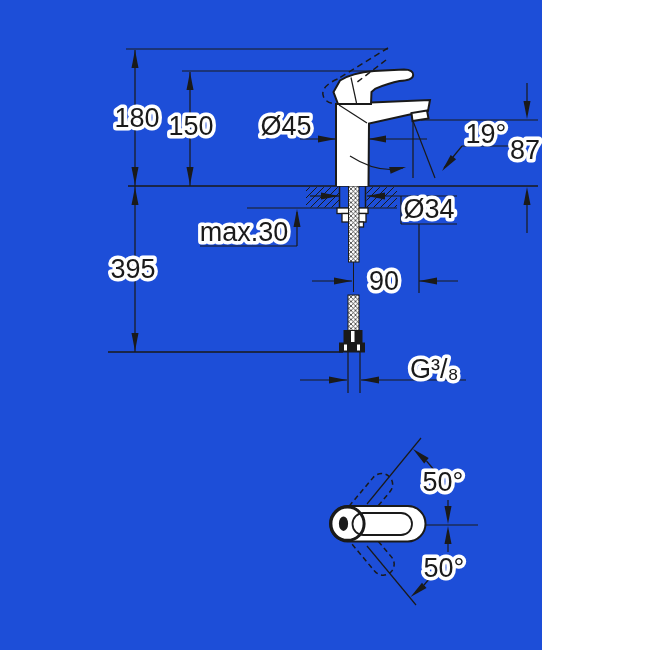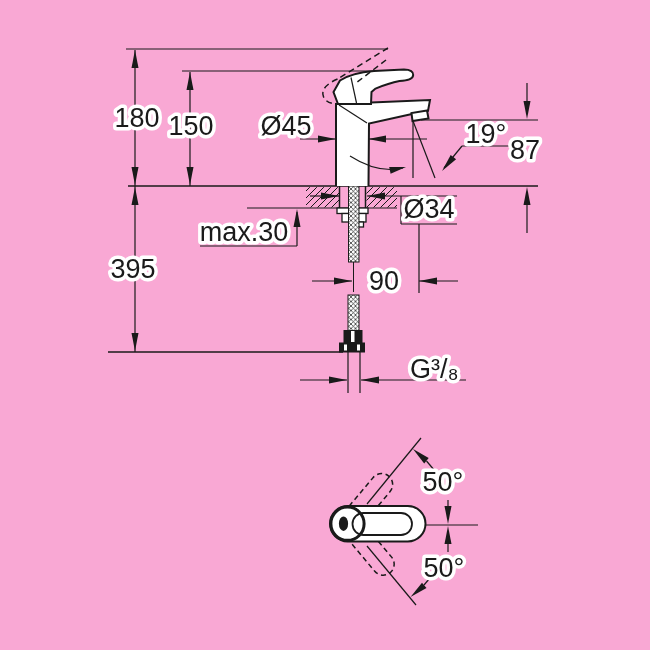--- a/index.html
+++ b/index.html
@@ -1,16 +1,16 @@
 <!DOCTYPE html>
 <html><head>
 <meta charset="utf-8">
 <style>
   html,body{margin:0;padding:0;background:#fff;}
-  .stage{position:relative;width:650px;height:650px;background:#f9a8d4;overflow:hidden;}
+  .stage{position:relative;width:542px;height:650px;background:#1d4ed8;overflow:hidden;}
   svg{display:block;}
   .ln{stroke:#1a1a1a;fill:none;}
   .s2{stroke-width:2;}
   .s18{stroke-width:1.8;}
   .s15{stroke-width:1.5;}
   .s13{stroke-width:1.3;}
   .s12{stroke-width:1.2;}
   .s3{stroke-width:3;}
   .fw{fill:#ffffff;}
   .ah{fill:#1a1a1a;stroke:none;}

